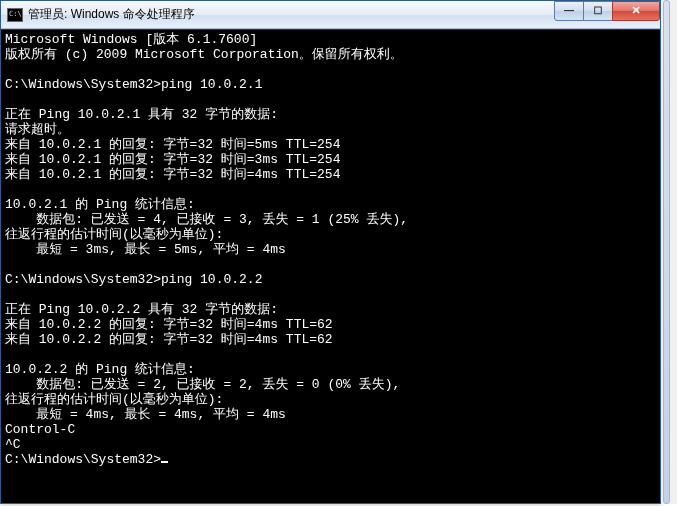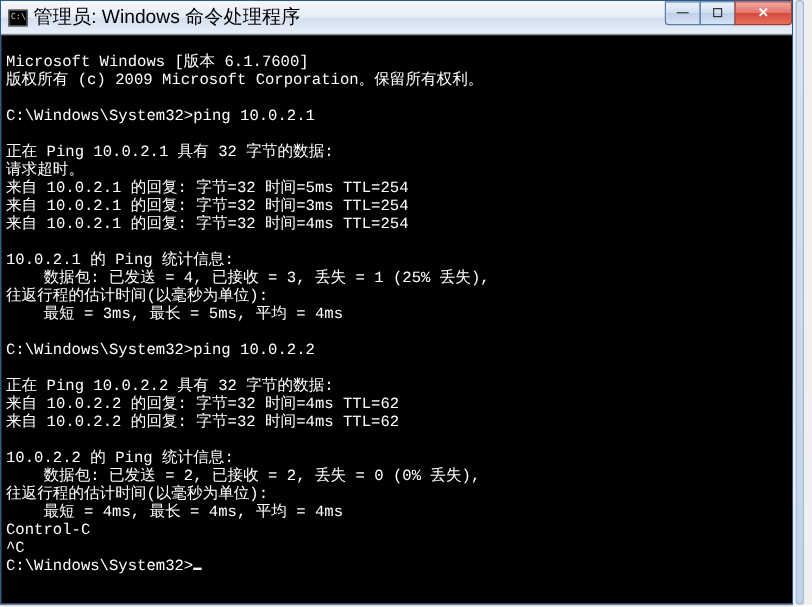--- a/index.html
+++ b/index.html
@@ -38,21 +38,21 @@
       justify-content: flex-start;
       padding-left: 1px;
     }
     .title-icon-text {
       color: #ccc;
       font-size: 7px;
       font-family: Consolas, monospace;
       line-height: 1;
     }
     .title-text {
-      font-size: 16px;
+      font-size: 12px;
       color: #000;
       flex: 1;
     }
     .window-controls {
       display: flex;
       height: 20px;
       margin-top: -8px;
       margin-right: 0;
     }
     .ctrl-btn {
@@ -74,21 +74,21 @@
     }
     .ctrl-glyph { font-size: 10px; color: #333; font-weight: bold; }
     .ctrl-close .ctrl-glyph { color: #fff; font-size: 11px; }
     .terminal {
       flex: 1;
       background: #000;
       color: #fff;
       font-family: "NSimSun", "SimSun", "Consolas", "Courier New", monospace;
       font-size: 13px;
       line-height: 15px;
-      padding: 14px 4px;
+      padding: 2px 4px;
       white-space: pre;
       overflow: hidden;
       border-top: 1px solid #333;
     }
     .cursor {
       display: inline-block;
       width: 7px;
       border-bottom: 2px solid #fff;
       vertical-align: baseline;
     }

